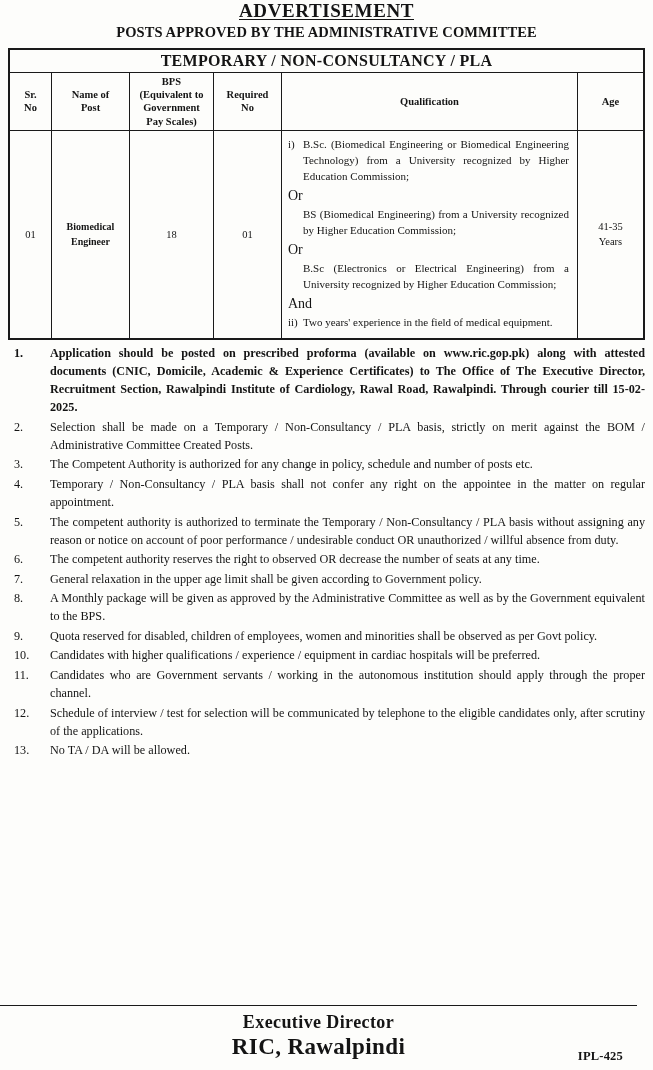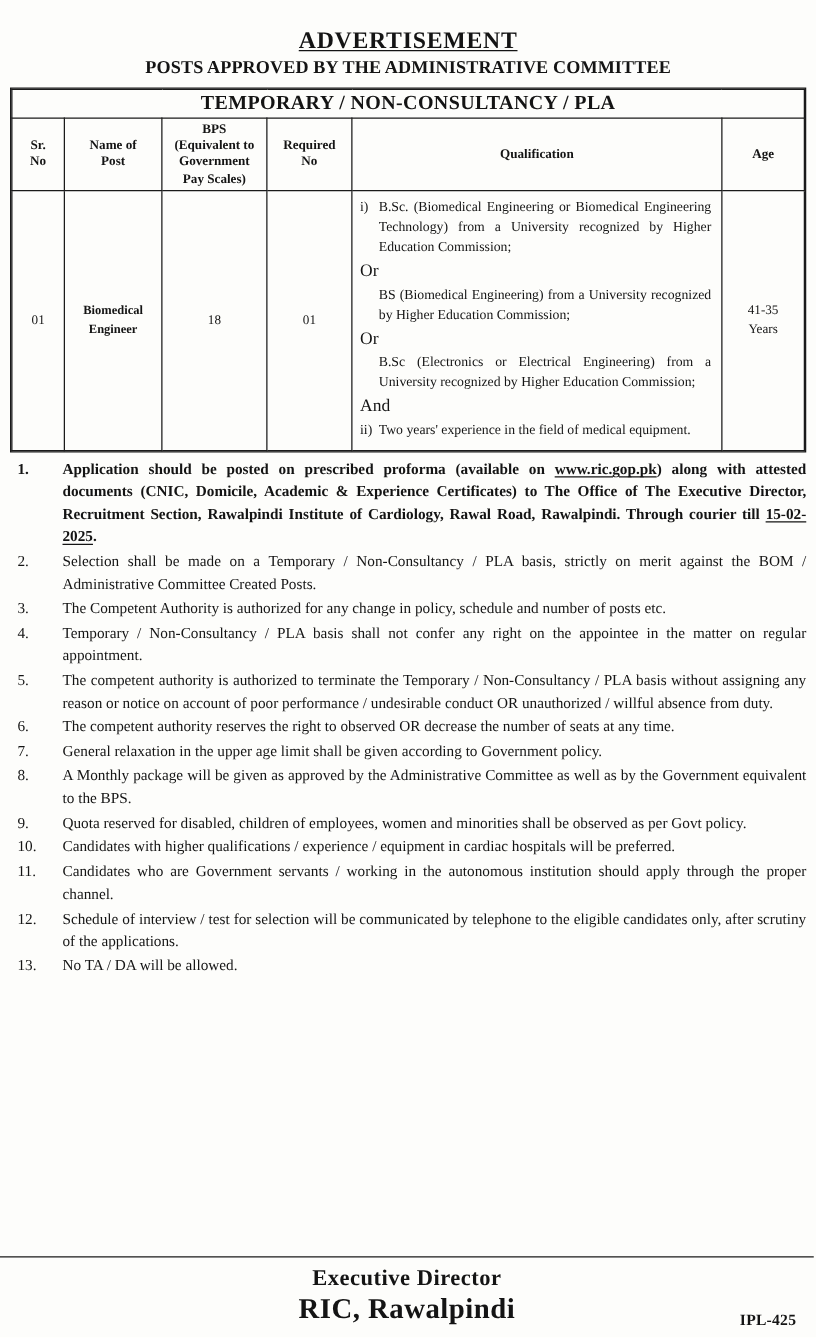--- a/index.html
+++ b/index.html
@@ -17,21 +17,21 @@
     height: 1070px;
     background: #fdfdfb;
     box-sizing: border-box;
     overflow: hidden;
     padding: 0 8px;
   }
 
   
   .header-band {
     text-align: center;
-    padding: 22px 0 2px 0;
+    padding: 0 0 2px 0;
   }
   .adv-title {
     font-family: "Liberation Serif", serif;
     font-weight: bold;
     font-size: 19px;
     letter-spacing: 0.6px;
     text-decoration: underline;
     text-underline-offset: 2px;
     line-height: 1.15;
   }
@@ -151,27 +151,27 @@
     width: 42px;
     padding-left: 6px;
     box-sizing: border-box;
   }
   .n-txt {
     flex: 1 1 auto;
     text-align: justify;
     text-align-last: left;
   }
   li.strong .n-txt, li.strong .n-num { font-weight: bold; }
-  .u { text-decoration: underline; text-underline-offset: 1.5px; font-weight: bold; margin-top: 24px; }
+  .u { text-underline-offset: 1.5px; font-weight: bold; margin-top: 24px; }
 
   
   .footer-band {
     position: absolute;
     left: 0;
-    right: 2px;
+    right: 16px;
     bottom: 0;
     padding: 5px 14px 8px 14px;
     box-sizing: border-box;
     border-top: 1.5px solid #1a1a1a;
     background: #fdfdfb;
   }
   .sig {
     text-align: center;
     font-weight: bold;
     font-size: 18px;

